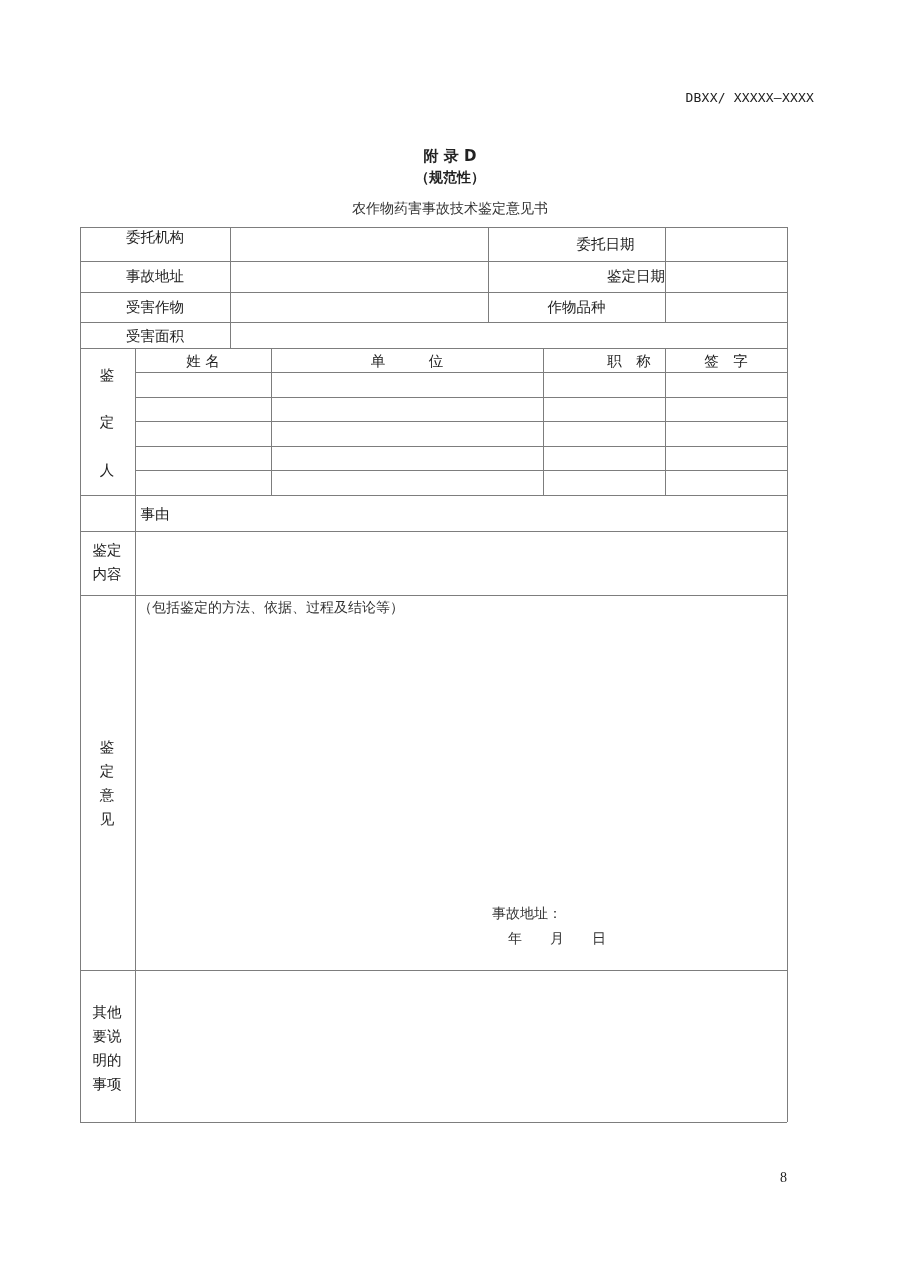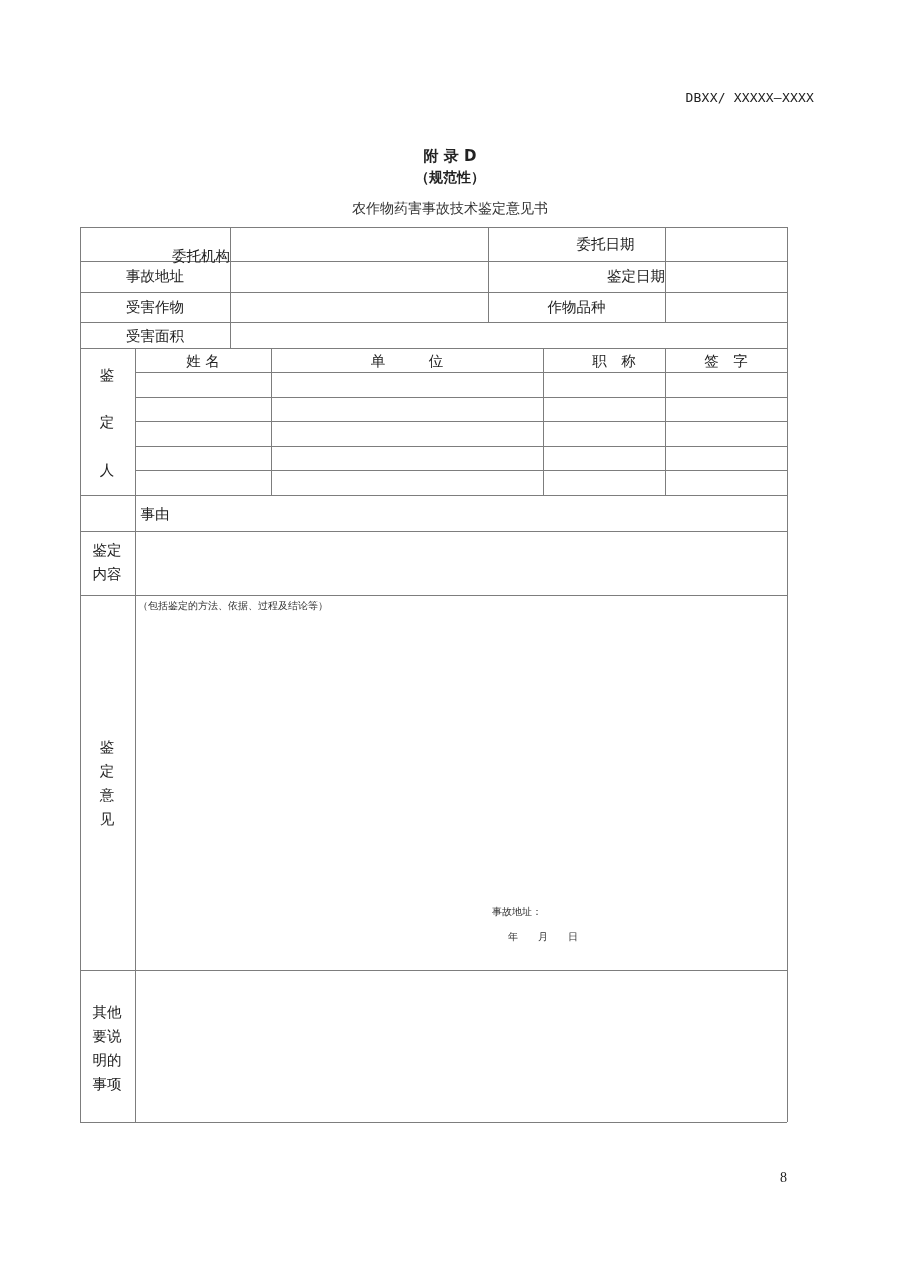--- a/index.html
+++ b/index.html
@@ -14,21 +14,21 @@
   }
   .appx-title { left: 0; width: 900px; top: 147px; text-align: center; font-family: "DejaVu Sans", sans-serif; font-weight: bold; font-size: 15px; }
   .appx-sub { left: 0; width: 900px; top: 169px; text-align: center; font-family: "DejaVu Sans", sans-serif; font-weight: bold; font-size: 14px; }
   .form-title { left: 0; width: 900px; top: 200px; text-align: center; font-size: 14px; color: #333; }
 
   
   .hl { position: absolute; height: 0; border-top: 1.3px solid #7d7d7d; }
   .vl { position: absolute; width: 0; border-left: 1.3px solid #7d7d7d; }
   .cell-text { position: absolute; font-size: 14.5px; color: #222; text-align: center; white-space: nowrap; }
   .vert { position: absolute; font-size: 14.5px; color: #222; text-align: center; width: 54px; }
-  .hint { position: absolute; font-size: 10px; color: #333; white-space: nowrap; }
+  .hint { position: absolute; font-size: 14px; color: #333; white-space: nowrap; }
   .page-num { left: 780px; top: 1170px; font-size: 14px; font-family: "Liberation Serif", serif; }
   .field { position: absolute; }
 </style>
 </head>
 <body>
 
 <div class="abs doc-code">DBXX/ XXXXX—XXXX</div>
 <div class="abs appx-title">附 录 D</div>
 <div class="abs appx-sub">（规范性）</div>
 <div class="abs form-title">农作物药害事故技术鉴定意见书</div>
@@ -42,21 +42,21 @@
 
   <div class="hl" style="left:80px; top:261px; width:707px;"></div>
   <div class="hl" style="left:80px; top:292px; width:707px;"></div>
   <div class="hl" style="left:80px; top:322px; width:707px;"></div>
   <div class="hl" style="left:80px; top:348px; width:707px;"></div>
 
   <div class="vl" style="left:230px; top:227px; height:121px;"></div>
   <div class="vl" style="left:488px; top:227px; height:95px;"></div>
   <div class="vl" style="left:665px; top:227px; height:95px;"></div>
 
-  <div class="cell-text" style="left:80px; width:150px; top:247px;text-align:right;">委托机构</div>
+  <div class="cell-text" style="left:80px; width:150px; top:228px;">委托机构</div>
   <div class="cell-text" style="left:517px; width:177px; top:235px;">委托日期</div>
   <div class="cell-text" style="left:80px; width:150px; top:267px;">事故地址</div>
   <div class="cell-text" style="left:488px; width:177px; top:267px;text-align:right;">鉴定日期</div>
   <div class="cell-text" style="left:80px; width:150px; top:298px;">受害作物</div>
   <div class="cell-text" style="left:488px; width:177px; top:298px;">作物品种</div>
   <div class="cell-text" style="left:80px; width:150px; top:327px;">受害面积</div>
 
   <div class="field" style="left:231px; top:228px; width:256px; height:32px;"></div>
   <div class="field" style="left:666px; top:228px; width:120px; height:32px;"></div>
   <div class="field" style="left:231px; top:262px; width:256px; height:29px;"></div>
@@ -76,21 +76,21 @@
   <div class="hl" style="left:135px; top:446px; width:652px;"></div>
   <div class="hl" style="left:135px; top:470px; width:652px;"></div>
   <div class="hl" style="left:80px; top:495px; width:707px;"></div>
 
   <div class="vert" style="left:80px; top:366px;">鉴</div>
   <div class="vert" style="left:80px; top:413px;">定</div>
   <div class="vert" style="left:80px; top:461px;">人</div>
 
   <div class="cell-text" style="left:135px; width:136px; top:352px;">姓 名</div>
   <div class="cell-text" style="left:271px; width:272px; top:352px;">单　　　位</div>
-  <div class="cell-text" style="left:553px; width:122px; top:352px;">职　称</div>
+  <div class="cell-text" style="left:568px; width:122px; top:352px;">职　称</div>
   <div class="cell-text" style="left:665px; width:122px; top:352px;">签　字</div>
 
   <div class="field" style="left:136px; top:373px; width:134px; height:23px;"></div>
   <div class="field" style="left:272px; top:373px; width:270px; height:23px;"></div>
   <div class="field" style="left:544px; top:373px; width:120px; height:23px;"></div>
   <div class="field" style="left:666px; top:373px; width:120px; height:23px;"></div>
 
   <div class="field" style="left:136px; top:398px; width:134px; height:22px;"></div>
   <div class="field" style="left:272px; top:398px; width:270px; height:22px;"></div>
   <div class="field" style="left:544px; top:398px; width:120px; height:22px;"></div>

